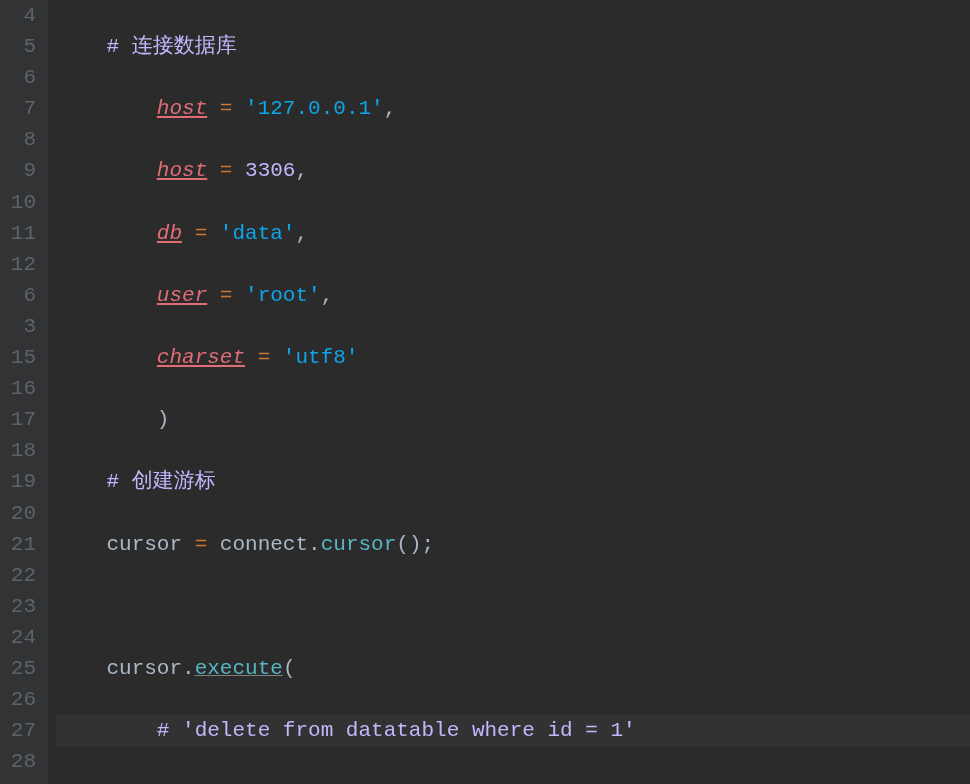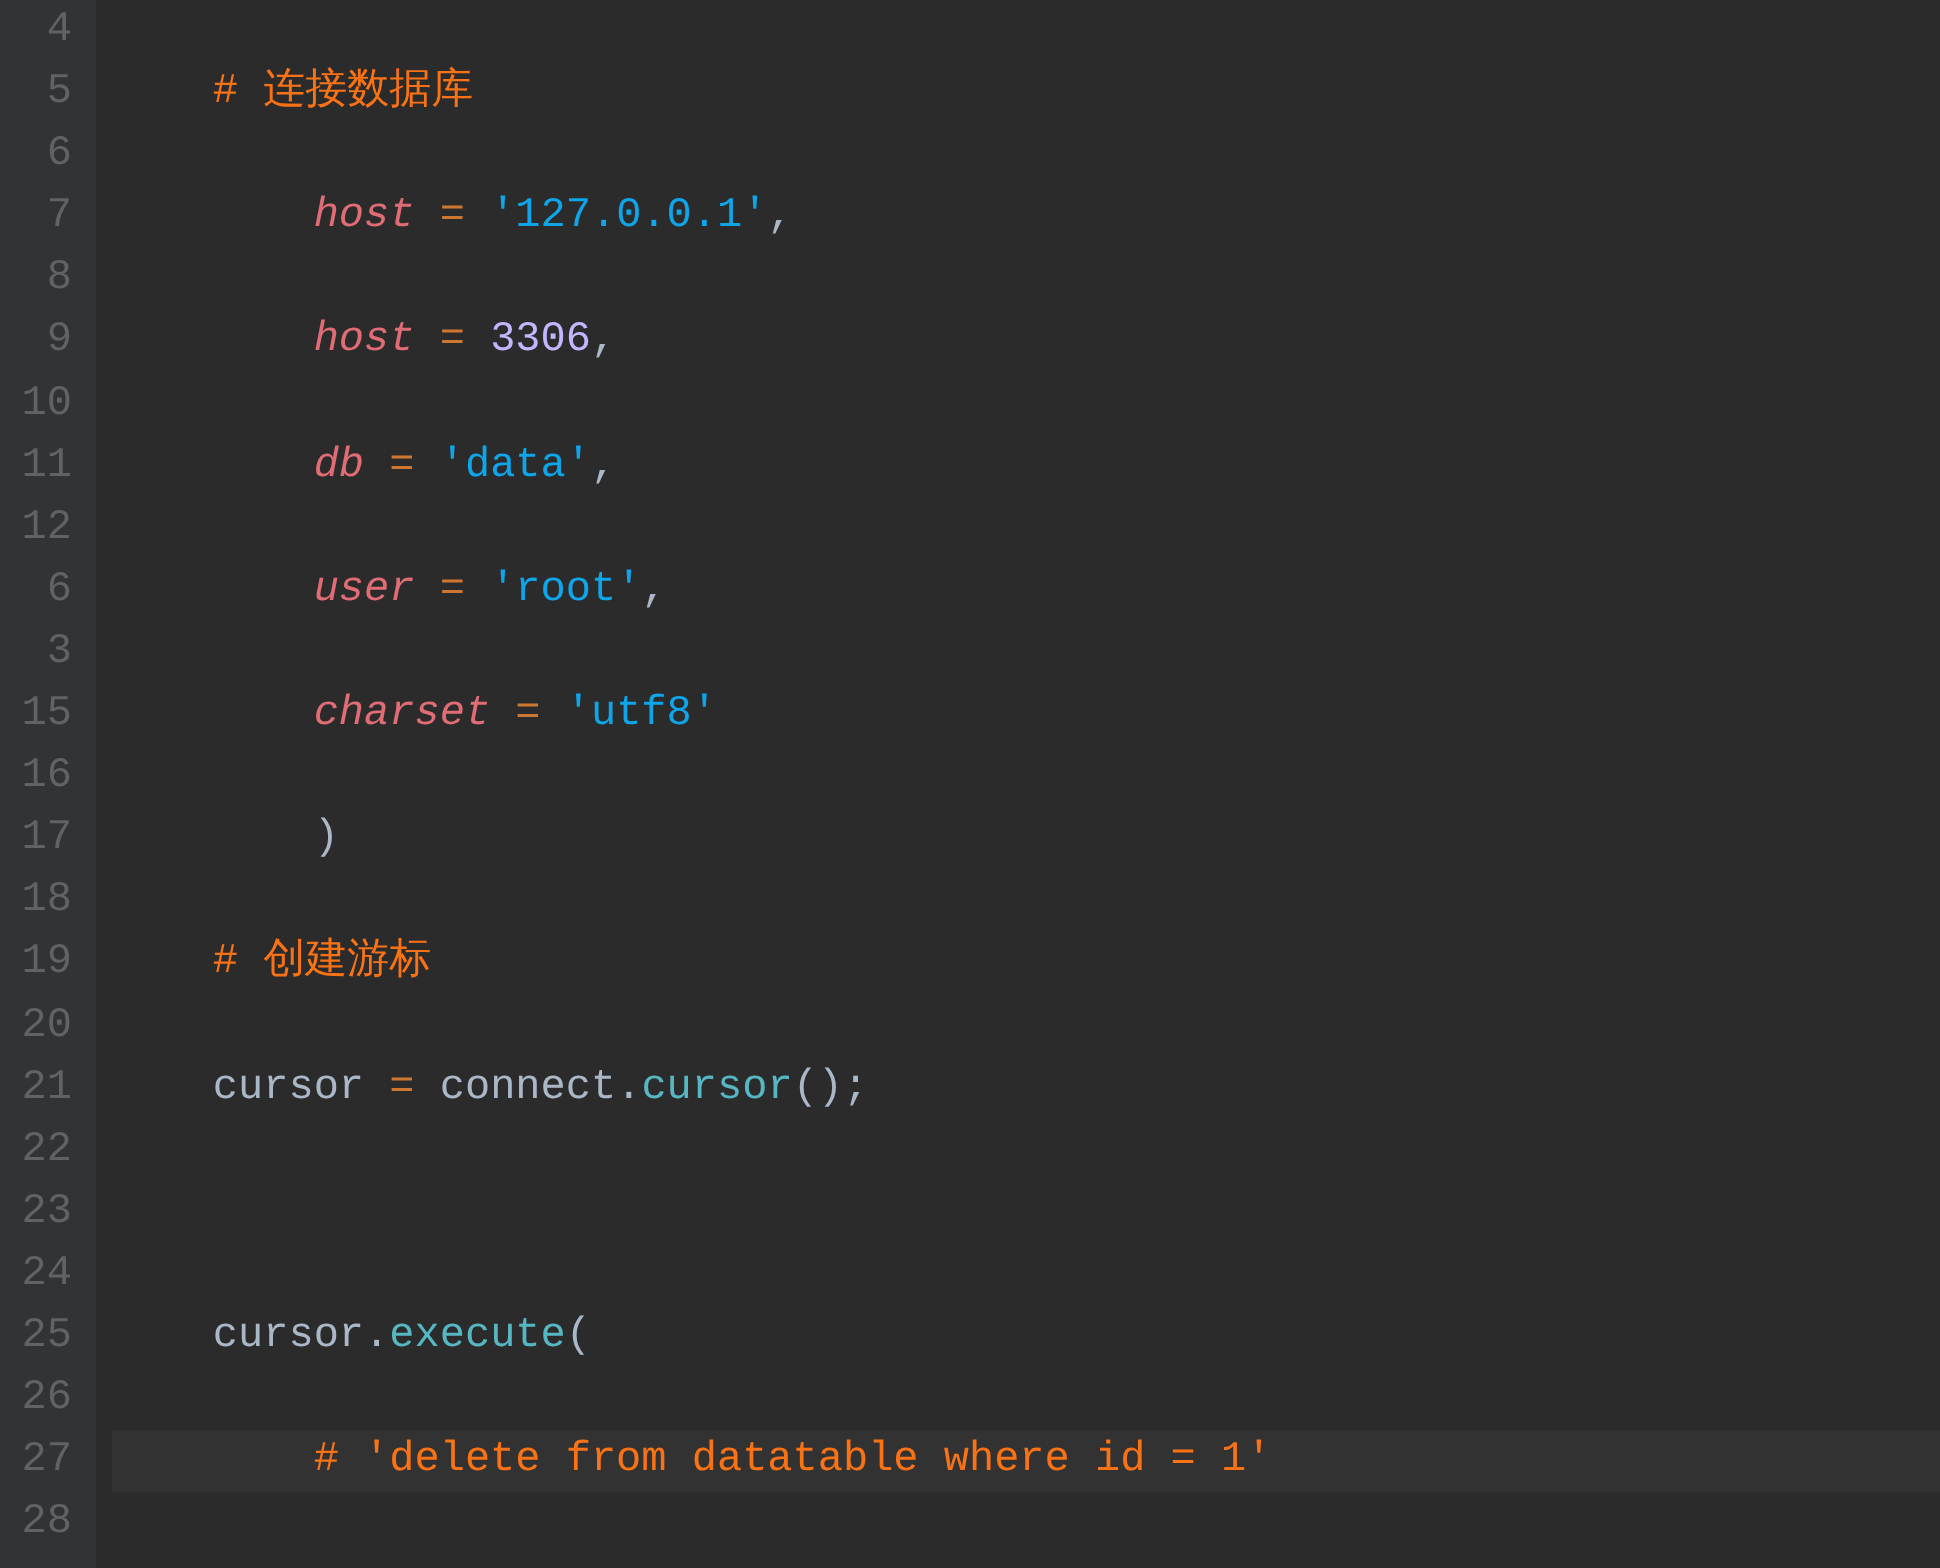--- a/index.html
+++ b/index.html
@@ -25,29 +25,29 @@
   }
   .gutter .ln { height: 31.1px; }
   .code {
     flex: 1;
     padding-left: 8px;
     white-space: pre;
     position: relative;
   }
   .line { height: 31.1px; }
   .line.hl { background: #323232; }
-  .c-comment { color: #f97316; }
+  .c-comment { color: #c4b5fd; }
   .c-string { color: #0ea5e9; }
   .c-number { color: #c4b5fd; }
   .c-func { color: #56b6c2; }
-  .c-param { color: #e06c75; font-style: italic; }
+  .c-param { color: #e06c75; font-style: italic; text-decoration: underline; }
   .c-var { color: #a9b7c6; }
   .c-punc { color: #a9b7c6; }
   .c-eq { color: #cc7832; }
-  .underline { text-decoration-color: #808080; text-decoration-thickness:1px;}
+  .underline { text-decoration: underline; text-decoration-color: #808080; text-decoration-thickness:1px;}
 </style>
 </head>
 <body>
 
 <div class="gutter">
   <div class="ln">4</div>
   <div class="ln">5</div>
   <div class="ln">6</div>
   <div class="ln">7</div>
   <div class="ln">8</div>

